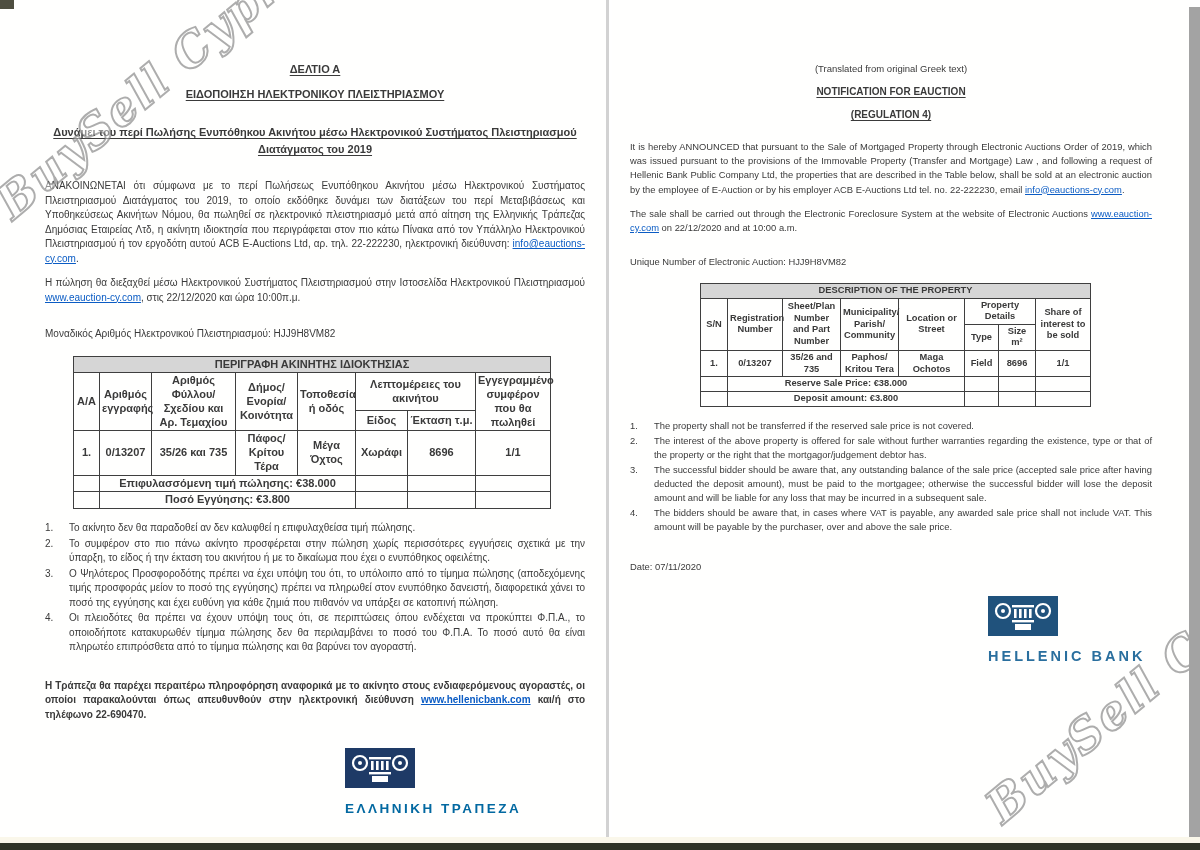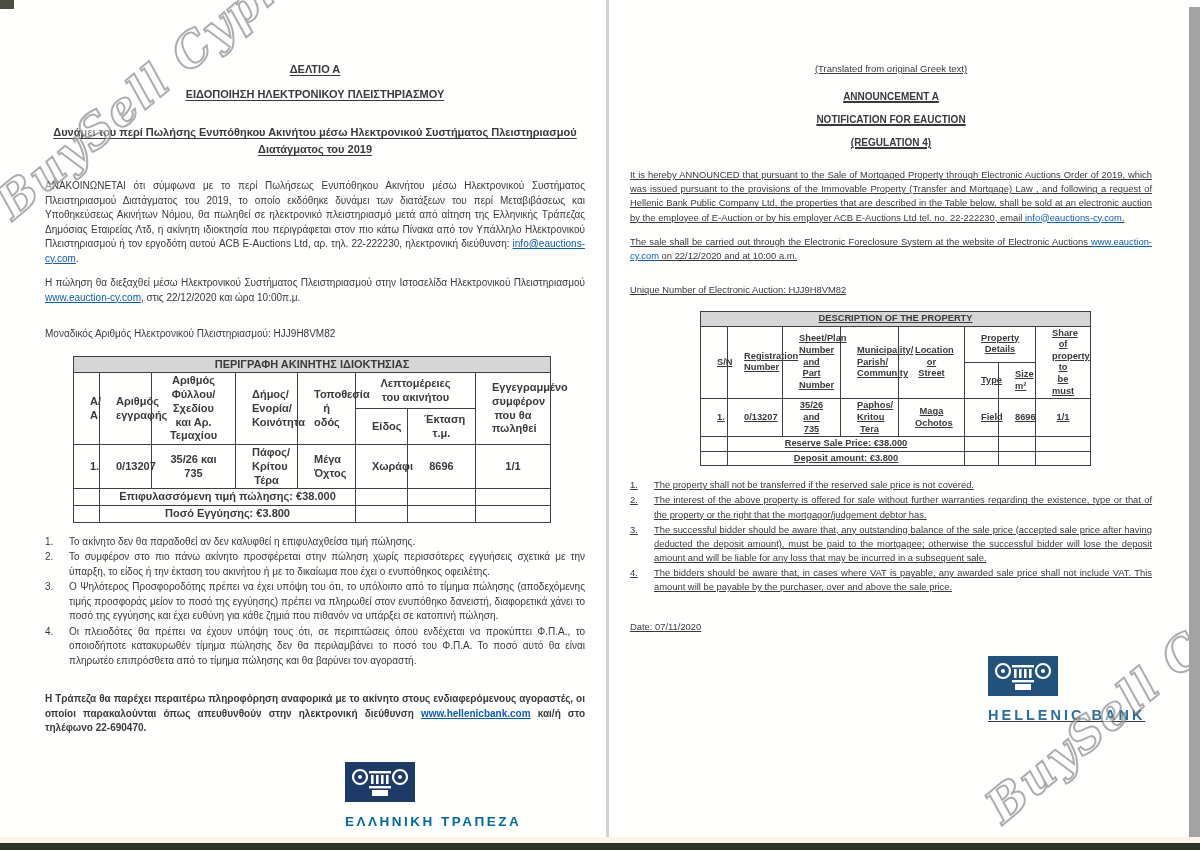--- a/index.html
+++ b/index.html
@@ -3,21 +3,21 @@
 <meta charset="utf-8">
 <style>
   html,body{margin:0;padding:0;background:#ffffff;}
   .canvas{position:relative;width:1200px;height:850px;background:#ffffff;overflow:hidden;
           font-family:"Liberation Sans", sans-serif;color:#3a3a3a;}
   .page{position:absolute;top:0;height:850px;background:#fffffe;}
   .page-left{left:0;width:606px;}
   .page-right{left:612px;width:578px;}
   .content{position:relative;}
   .pl-content{margin:0 21px 0 45px;width:540px;font-size:10px;line-height:1.45;}
-  .pr-content{margin:0 0 0 18px;width:522px;font-size:9.4px;line-height:1.5;text-decoration:underline;}
+  .pr-content{margin:0 0 0 18px;width:522px;font-size:9.4px;line-height:1.5;}
   .center{text-align:center;}
   .bold{font-weight:bold;}
   .just{text-align:justify;}
   .uline{text-decoration:underline;text-underline-offset:2px;}
   .h-el{font-size:11px;font-weight:bold;}
   .h-en{font-size:10px;font-weight:bold;}
   .link{color:#0b5cc4;text-decoration:underline;}
   
   .gp-title1{margin-top:62px;}
   .gp-title2{margin-top:9px;}
@@ -36,21 +36,21 @@
   .ep-p1{margin-top:18px;}
   .ep-p2{margin-top:10px;}
   .ep-unique{margin-top:20px;}
   .ep-date{margin-top:26px;}
   .ep-footer{margin-top:24px;}
   
   table.doc{border-collapse:collapse;table-layout:fixed;}
   .gp-table{margin:14px 0 0 28px;width:478px;font-size:11px;}
   .ep-table{margin:14px 0 0 70px;width:390px;font-size:9.3px;}
   table.doc td{border:1px solid #3f3f3f;text-align:center;vertical-align:middle;
-               padding:1px 16px;font-weight:bold;line-height:1.25;}
+               padding:1px 2px;font-weight:bold;line-height:1.25;}
   td.t-title{background:#d6d6d6;font-weight:bold;padding:2px;}
   td.sum-label{text-align:left;padding-left:6px;}
   
   .nlist{margin-top:12px;}
   .nitem{display:flex;margin-bottom:1px;}
   .nitem .num{width:24px;flex:0 0 24px;}
   .nitem .txt{flex:1;text-align:justify;}
   
   .logo{}
   .gp-logo{margin:26px 0 0 300px;width:220px;}
@@ -186,21 +186,20 @@
           </svg>
         </span>
         <div class="logo-text-el">ΕΛΛΗΝΙΚΗ ΤΡΑΠΕΖΑ</div>
       </div>
     </div>
   </div>
 
   <div class="page page-right">
     <div class="content pr-content">
       <div class="center ep-note">(Translated from original Greek text)</div>
-      <div class="center h-en uline ep-title1">ANNOUNCEMENT A</div>
       <div class="center h-en uline ep-title2">NOTIFICATION FOR EAUCTION</div>
       <div class="center h-en uline ep-title3">(REGULATION 4)</div>
 
       <div class="just ep-p1"><span>It is hereby ANNOUNCED that pursuant to the Sale of Mortgaged Property through Electronic Auctions Order of 2019, which was issued pursuant to the provisions of the Immovable Property (Transfer and Mortgage) Law , and following a request of Hellenic Bank Public Company Ltd, the properties that are described in the Table below, shall be sold at an electronic auction by the employee of E-Auction or by his employer ACB E-Auctions Ltd tel. no. 22-222230, email </span><span class="link">info@eauctions-cy.com</span><span>.</span></div>
 
       <div class="just ep-p2"><span>The sale shall be carried out through the Electronic Foreclosure System at the website of Electronic Auctions </span><span class="link">www.eauction-cy.com</span><span> on 22/12/2020 and at 10:00 a.m.</span></div>
 
       <div class="ep-unique">Unique Number of Electronic Auction: HJJ9H8VM82</div>
 
       <table class="doc ep-table">
@@ -218,21 +217,21 @@
             <tr>
               <td class="t-title" colspan="8">DESCRIPTION OF THE PROPERTY</td>
             </tr>
         <tr>
           <td rowspan="2">S/N</td>
           <td rowspan="2">Registration Number</td>
           <td rowspan="2">Sheet/Plan Number and Part Number</td>
           <td rowspan="2">Municipality/ Parish/ Community</td>
           <td rowspan="2">Location or Street</td>
           <td colspan="2">Property Details</td>
-          <td rowspan="2">Share of property to be must</td>
+          <td rowspan="2">Share of interest to be sold</td>
         </tr>
         <tr>
           <td>Type</td>
           <td>Size m²</td>
         </tr>
         <tr>
           <td>1.</td>
           <td>0/13207</td>
           <td>35/26 and 735</td>
           <td>Paphos/ Kritou Tera</td>

